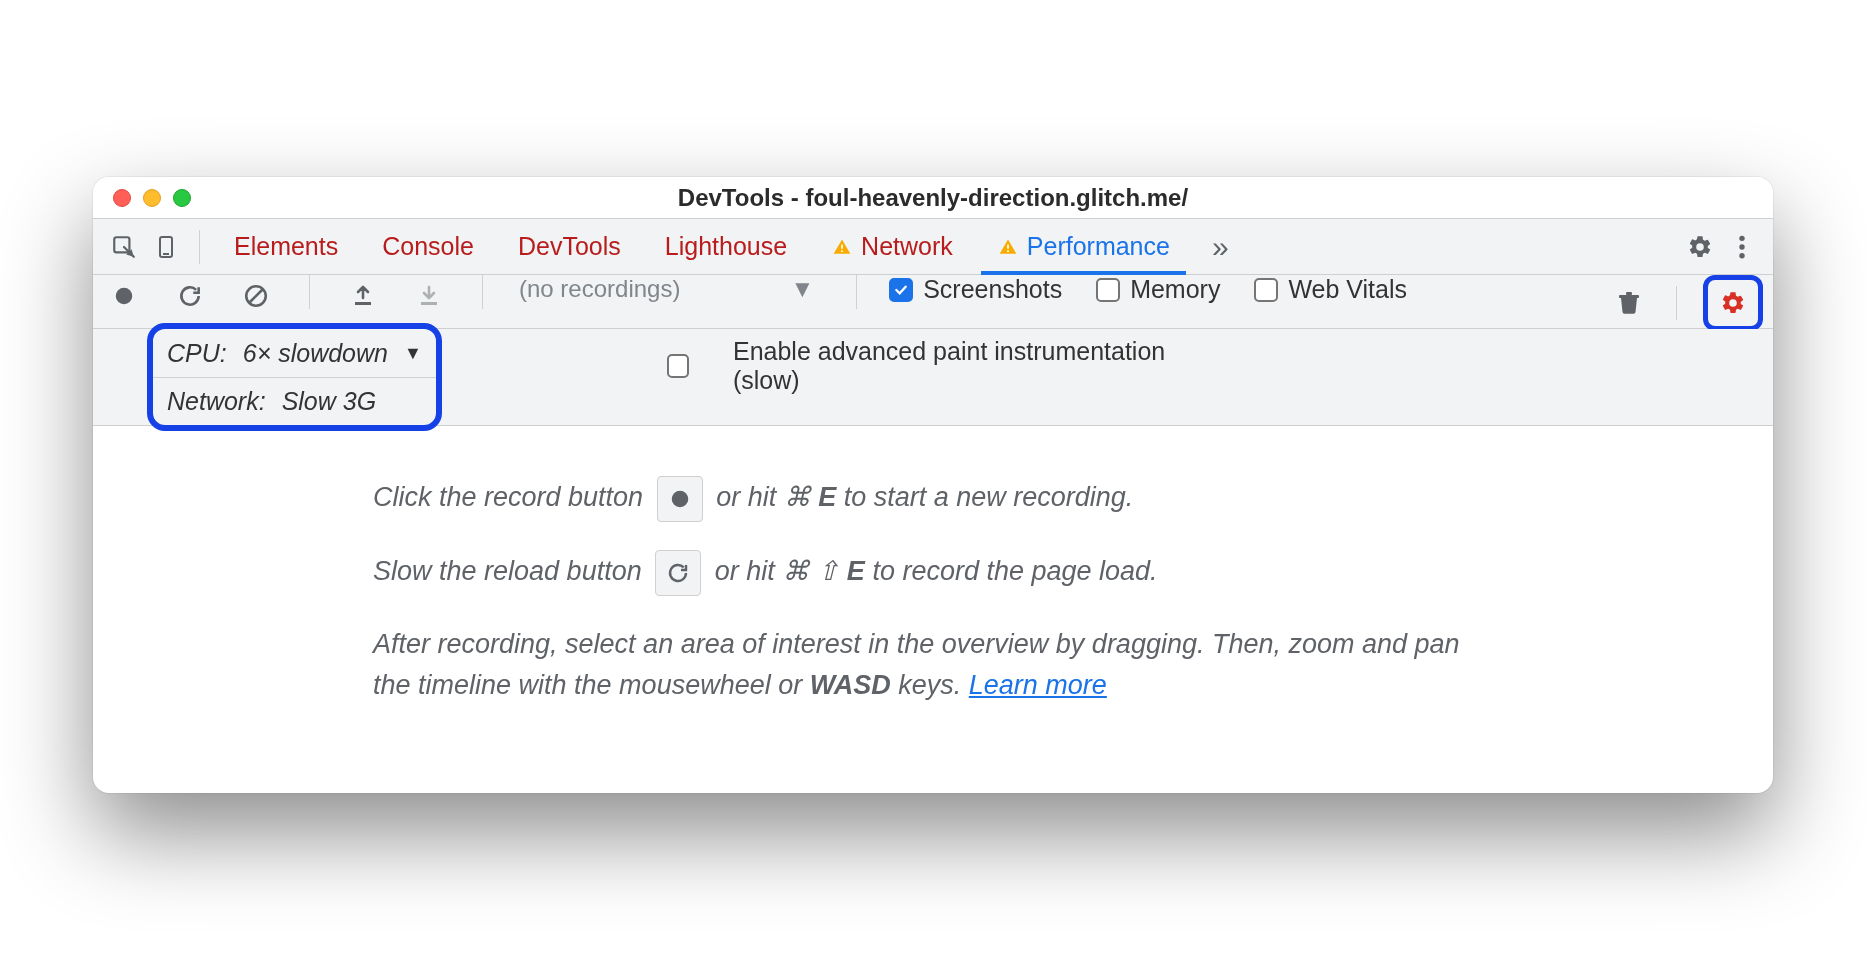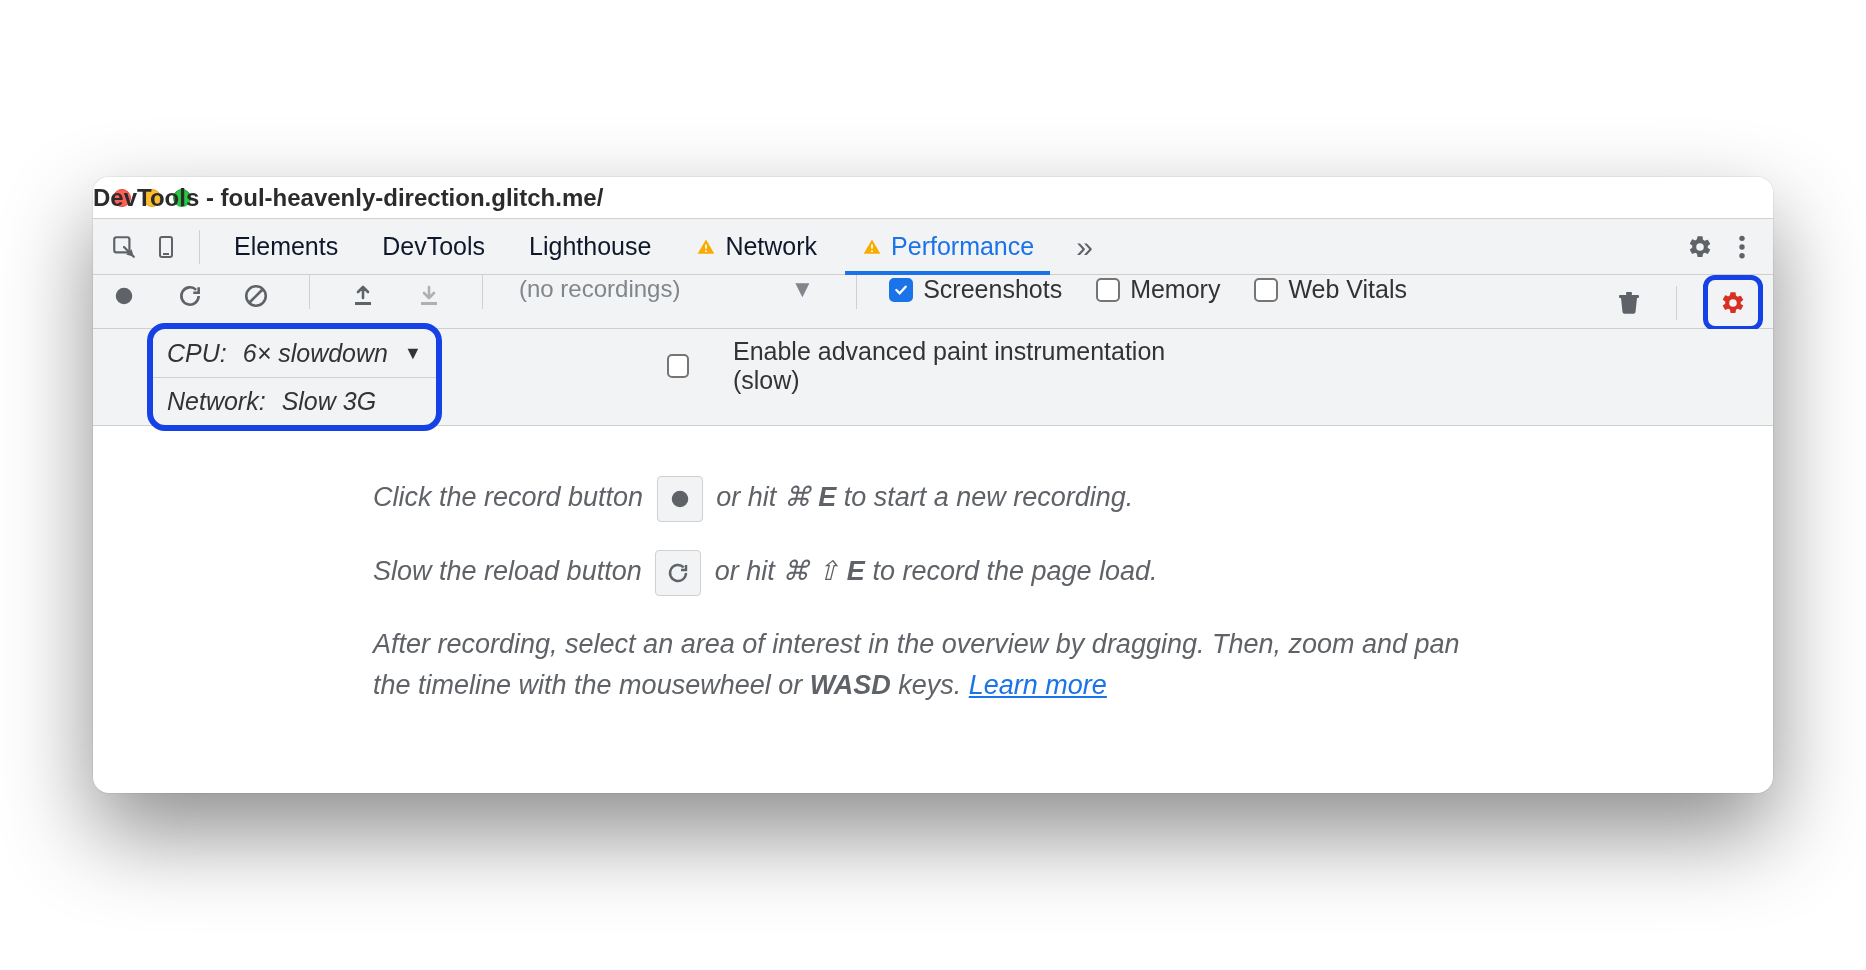--- a/index.html
+++ b/index.html
@@ -30,38 +30,38 @@
     align-items:center;
     border-bottom:1px solid #d0d0d0;
     background:#fff;
     position:relative;
   }
   .traffic { display:flex; gap:12px; margin-left:20px; }
   .dot { width:18px; height:18px; border-radius:50%; }
   .dot.red { background:#ff5f57; border:1px solid #e14942; }
   .dot.yellow { background:#ffbd2e; border:1px solid #dfa123; }
   .dot.green { background:#28c940; border:1px solid #1fa232; }
-  .title { position:absolute; left:0; right:0; text-align:left; font-weight:600; font-size:24px; color:#2b2b2b; pointer-events:none;}
+  .title { position:absolute; left:0; right:0; text-align:center; font-weight:600; font-size:24px; color:#2b2b2b; pointer-events:none;}
   
   .tabs {
     display:flex;
     align-items:center;
     height:56px;
     border-bottom:1px solid #cfcfcf;
     background:#f1f3f4;
     padding:0 10px;
   }
   .tabs .iconbtn {
     width:42px; height:42px;
     display:flex; align-items:center; justify-content:center;
     color:#5f6368;
     border-radius:4px;
   }
   .tabs .sep { width:1px; height:34px; background:#d0d0d0; margin:0 12px; }
-  .tab { padding:0 22px; height:100%; display:flex; align-items:center; color:#0f172a; font-size:25px; gap:8px; position:relative;}
+  .tab { padding:0 22px; height:100%; display:flex; align-items:center; color:#b91c1c; font-size:25px; gap:8px; position:relative;}
   .tab.active { color:#1a73e8; }
   .tab.active::after { content:""; position:absolute; left:6px; right:6px; bottom:-1px; height:4px; background:#1a73e8; }
   .tabs .grow { flex:1; }
   .more { font-size:30px; color:#5f6368; padding:0 20px;}
   .warn-tri { width:22px; height:20px; }
   
   .toolbar {
     display:flex; align-items:flex-start; height:54px;
     border-bottom:1px solid #cfcfcf; background:#f1f3f4;
     padding:0 10px; gap:24px; color:#5f6368;
@@ -146,20 +146,23 @@
     <div class="iconbtn">
       <svg width="24" height="26" viewBox="0 0 24 24" fill="none" stroke="#5f6368" stroke-width="2">
           <rect x="6" y="2" width="12" height="20" rx="2"></rect>
           <line x1="9" y1="19" x2="15" y2="19"></line>
         </svg>
     </div>
     <div class="sep"></div>
 
     <div class="tab">
         <span>Elements</span>
+      </div>
+    <div class="tab">
+        <span>Console</span>
       </div>
     <div class="tab">
         <span>DevTools</span>
       </div>
     <div class="tab">
         <span>Lighthouse</span>
       </div>
     <div class="tab">
       <svg class="warn-tri" viewBox="0 0 24 24">
           <path d="M12 3 L22 20 H2 Z" fill="#f9ab00"></path>

